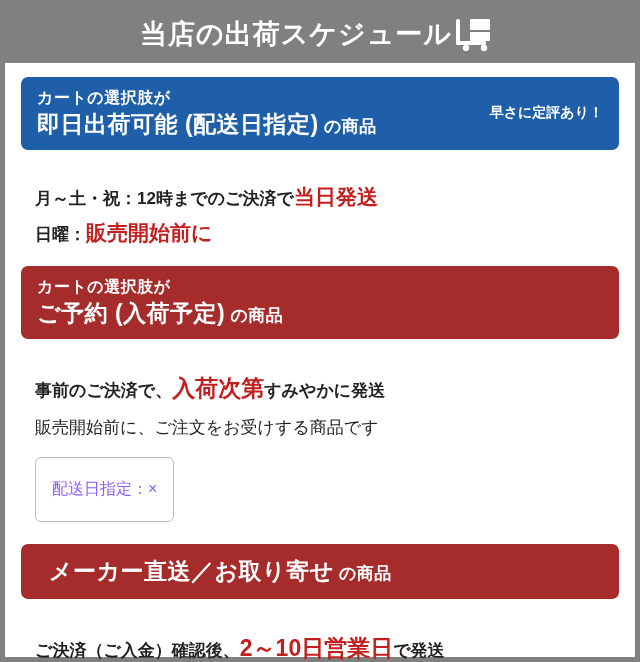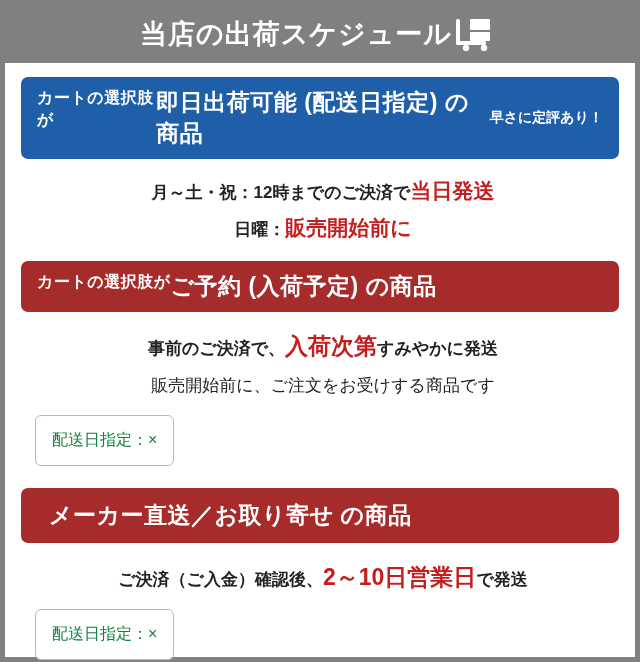--- a/index.html
+++ b/index.html
@@ -55,54 +55,53 @@
     padding: 10px 16px;
     box-sizing: border-box;
     display: flex;
     align-items: center;
     justify-content: space-between;
   }
   .banner.blue { background: #1f5fa9; }
   .banner.red  { background: #a62b2b; }
   .banner-left {
     display: flex;
-    flex-direction: row;
+    flex-direction: column;
     justify-content: center;
   }
   .banner-small {
     font-size: 16px;
     font-weight: bold;
     line-height: 1.35;
     letter-spacing: .5px;
   }
   .banner-big {
     font-size: 23px;
     font-weight: bold;
     line-height: 1.35;
     letter-spacing: .5px;
   }
   .banner-big .sub {
-    font-size: 23px;
+    font-size: 17px;
   }
   .banner-note {
     font-size: 14px;
     font-weight: bold;
     white-space: nowrap;
     padding-left: 12px;
   }
   .banner.single {
     padding: 12px 28px;
   }
   .banner.single .banner-big {
     font-size: 23px;
   }
   
   .details {
-    padding: 14px 8px 4px 14px;
-    text-align: center;
+    padding: 29px 8px 4px 14px;
   }
   .line {
     font-size: 17px;
     line-height: 1.75;
     color: #222222;
     white-space: nowrap;
   }
   .line .em-red {
     color: #c41f1f;
     font-weight: bold;
@@ -114,23 +113,23 @@
     font-size: 23px;
   }
   .line.bold-line {
     font-weight: bold;
   }
   
   .pill {
     display: inline-block;
     border: 1px solid #bbbbbb;
     border-radius: 6px;
-    padding: 14px 16px;
+    padding: 21px 16px;
     font-size: 16px;
-    color: #15803d;
+    color: #8b5cf6;
     margin-top: 8px;
     margin-left: 14px;
     background: #ffffff;
     white-space: nowrap;
   }
   .gap-sm { height: 10px; }
   .gap-lg { height: 22px; }
 </style>
 </head>
 <body>

